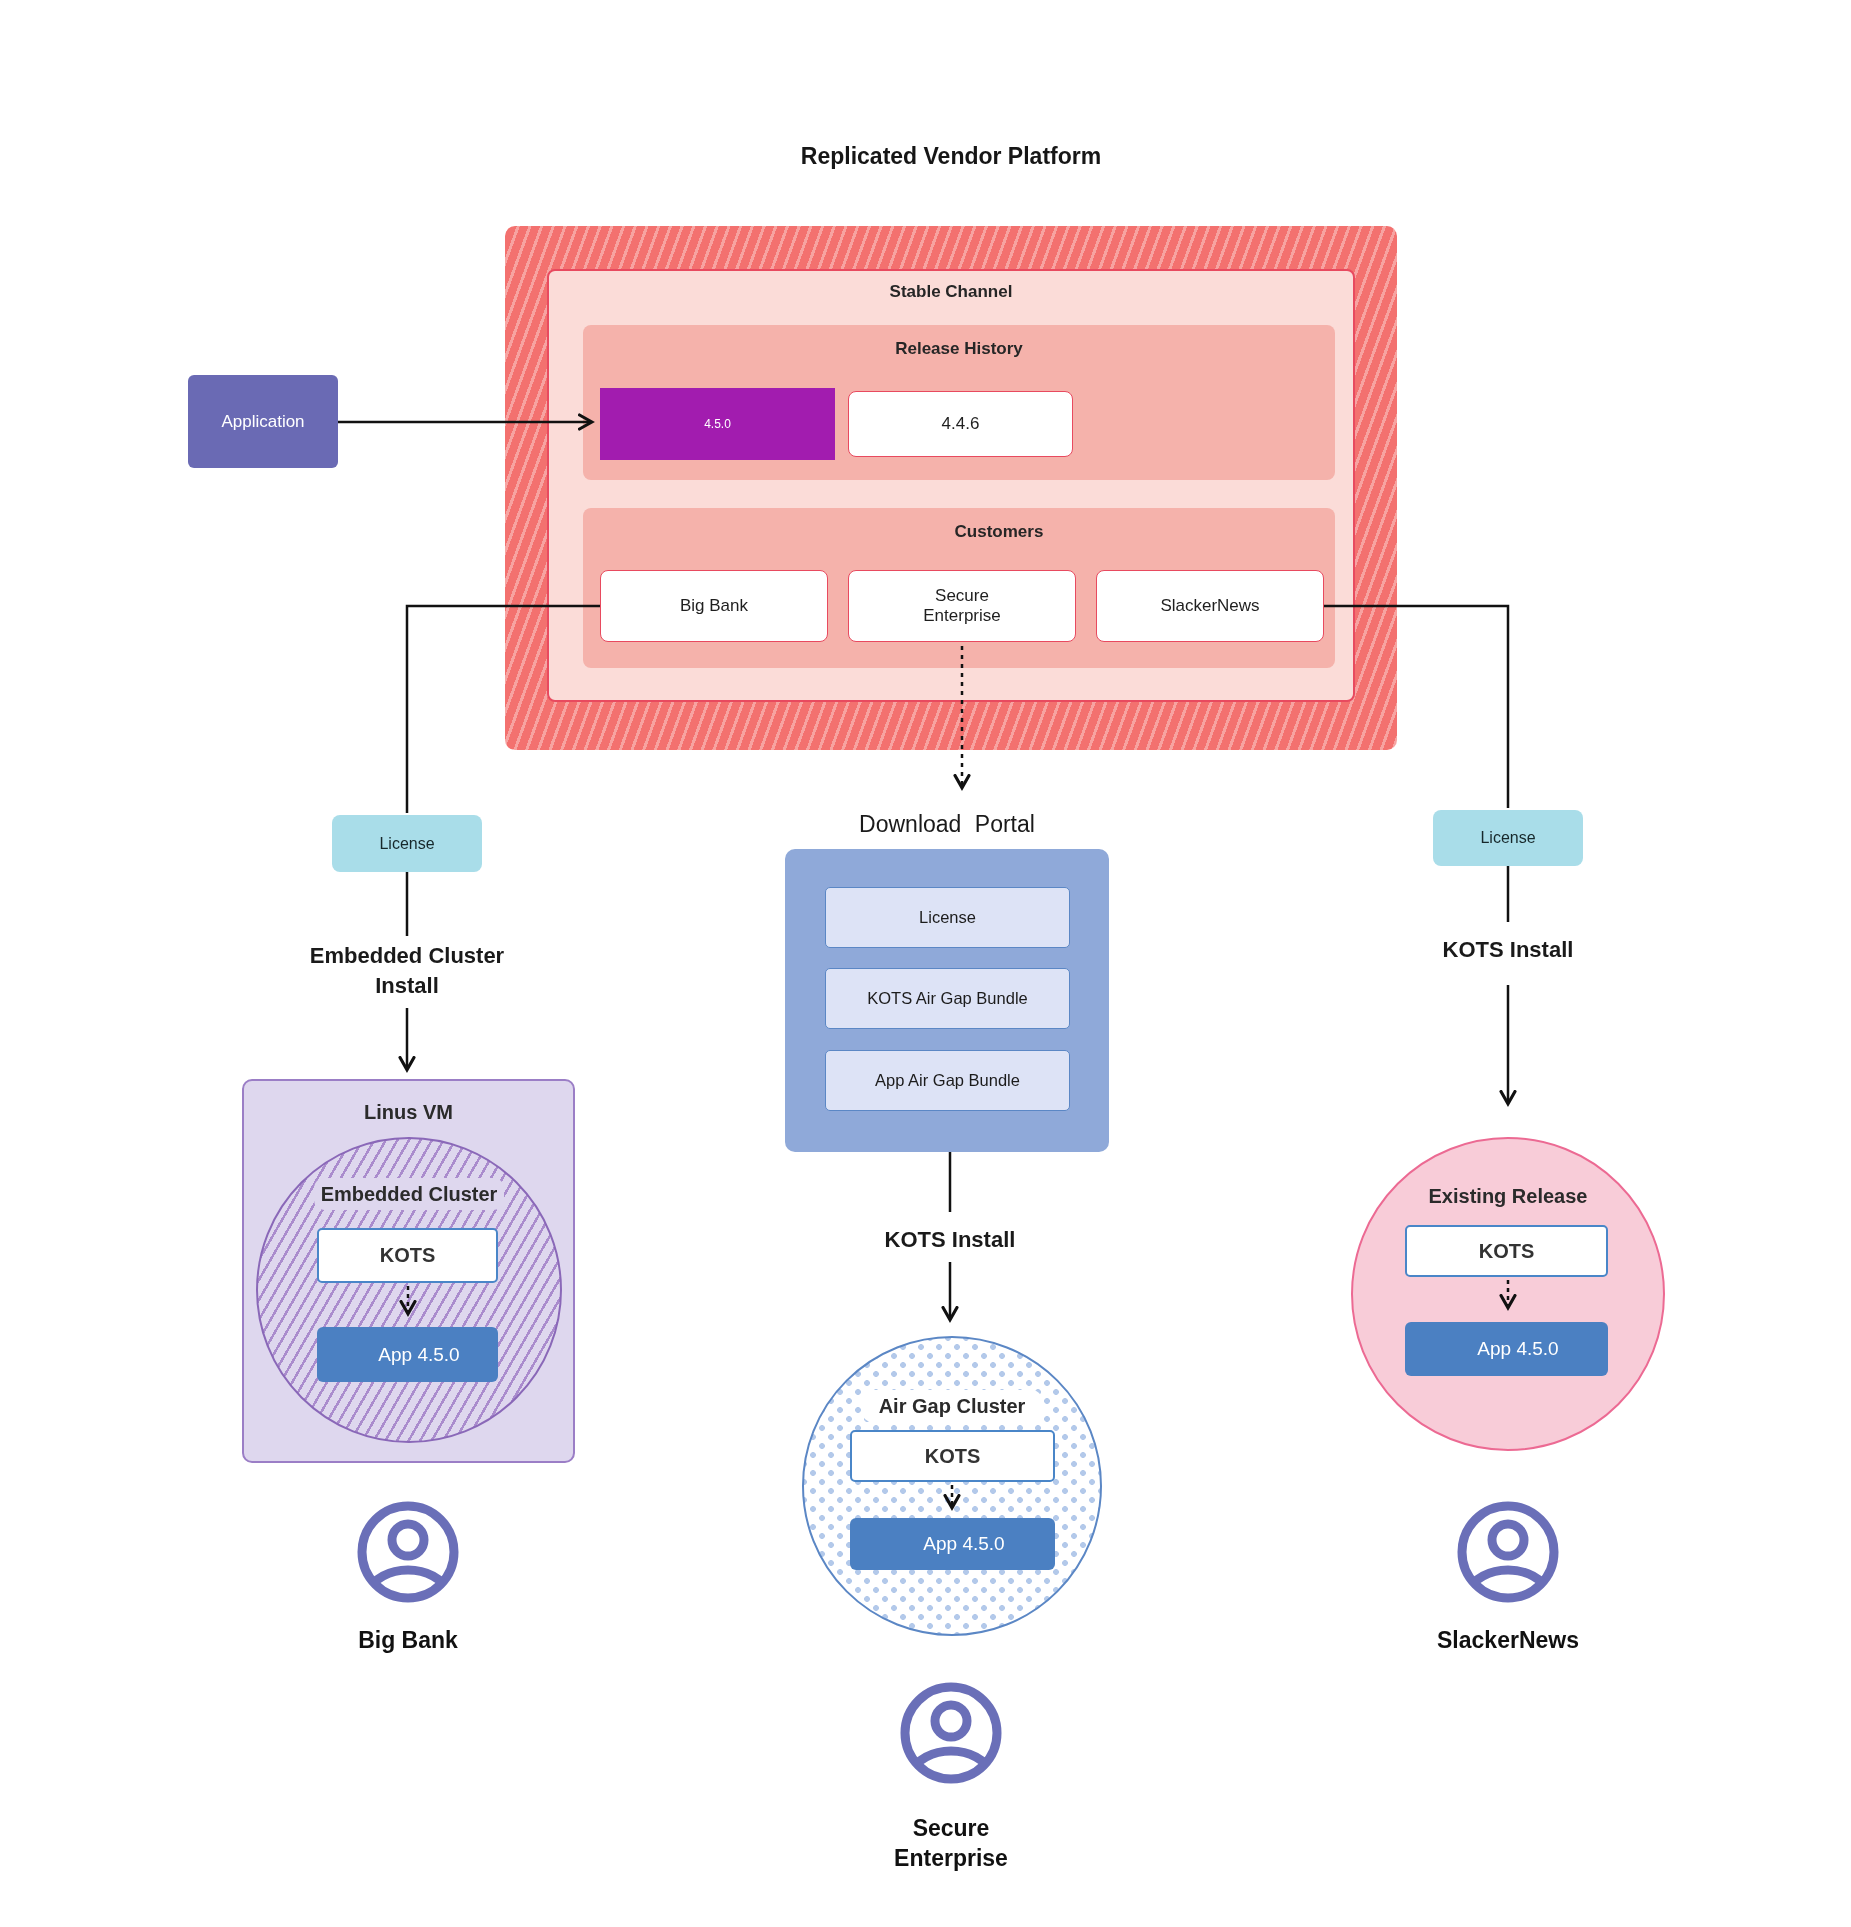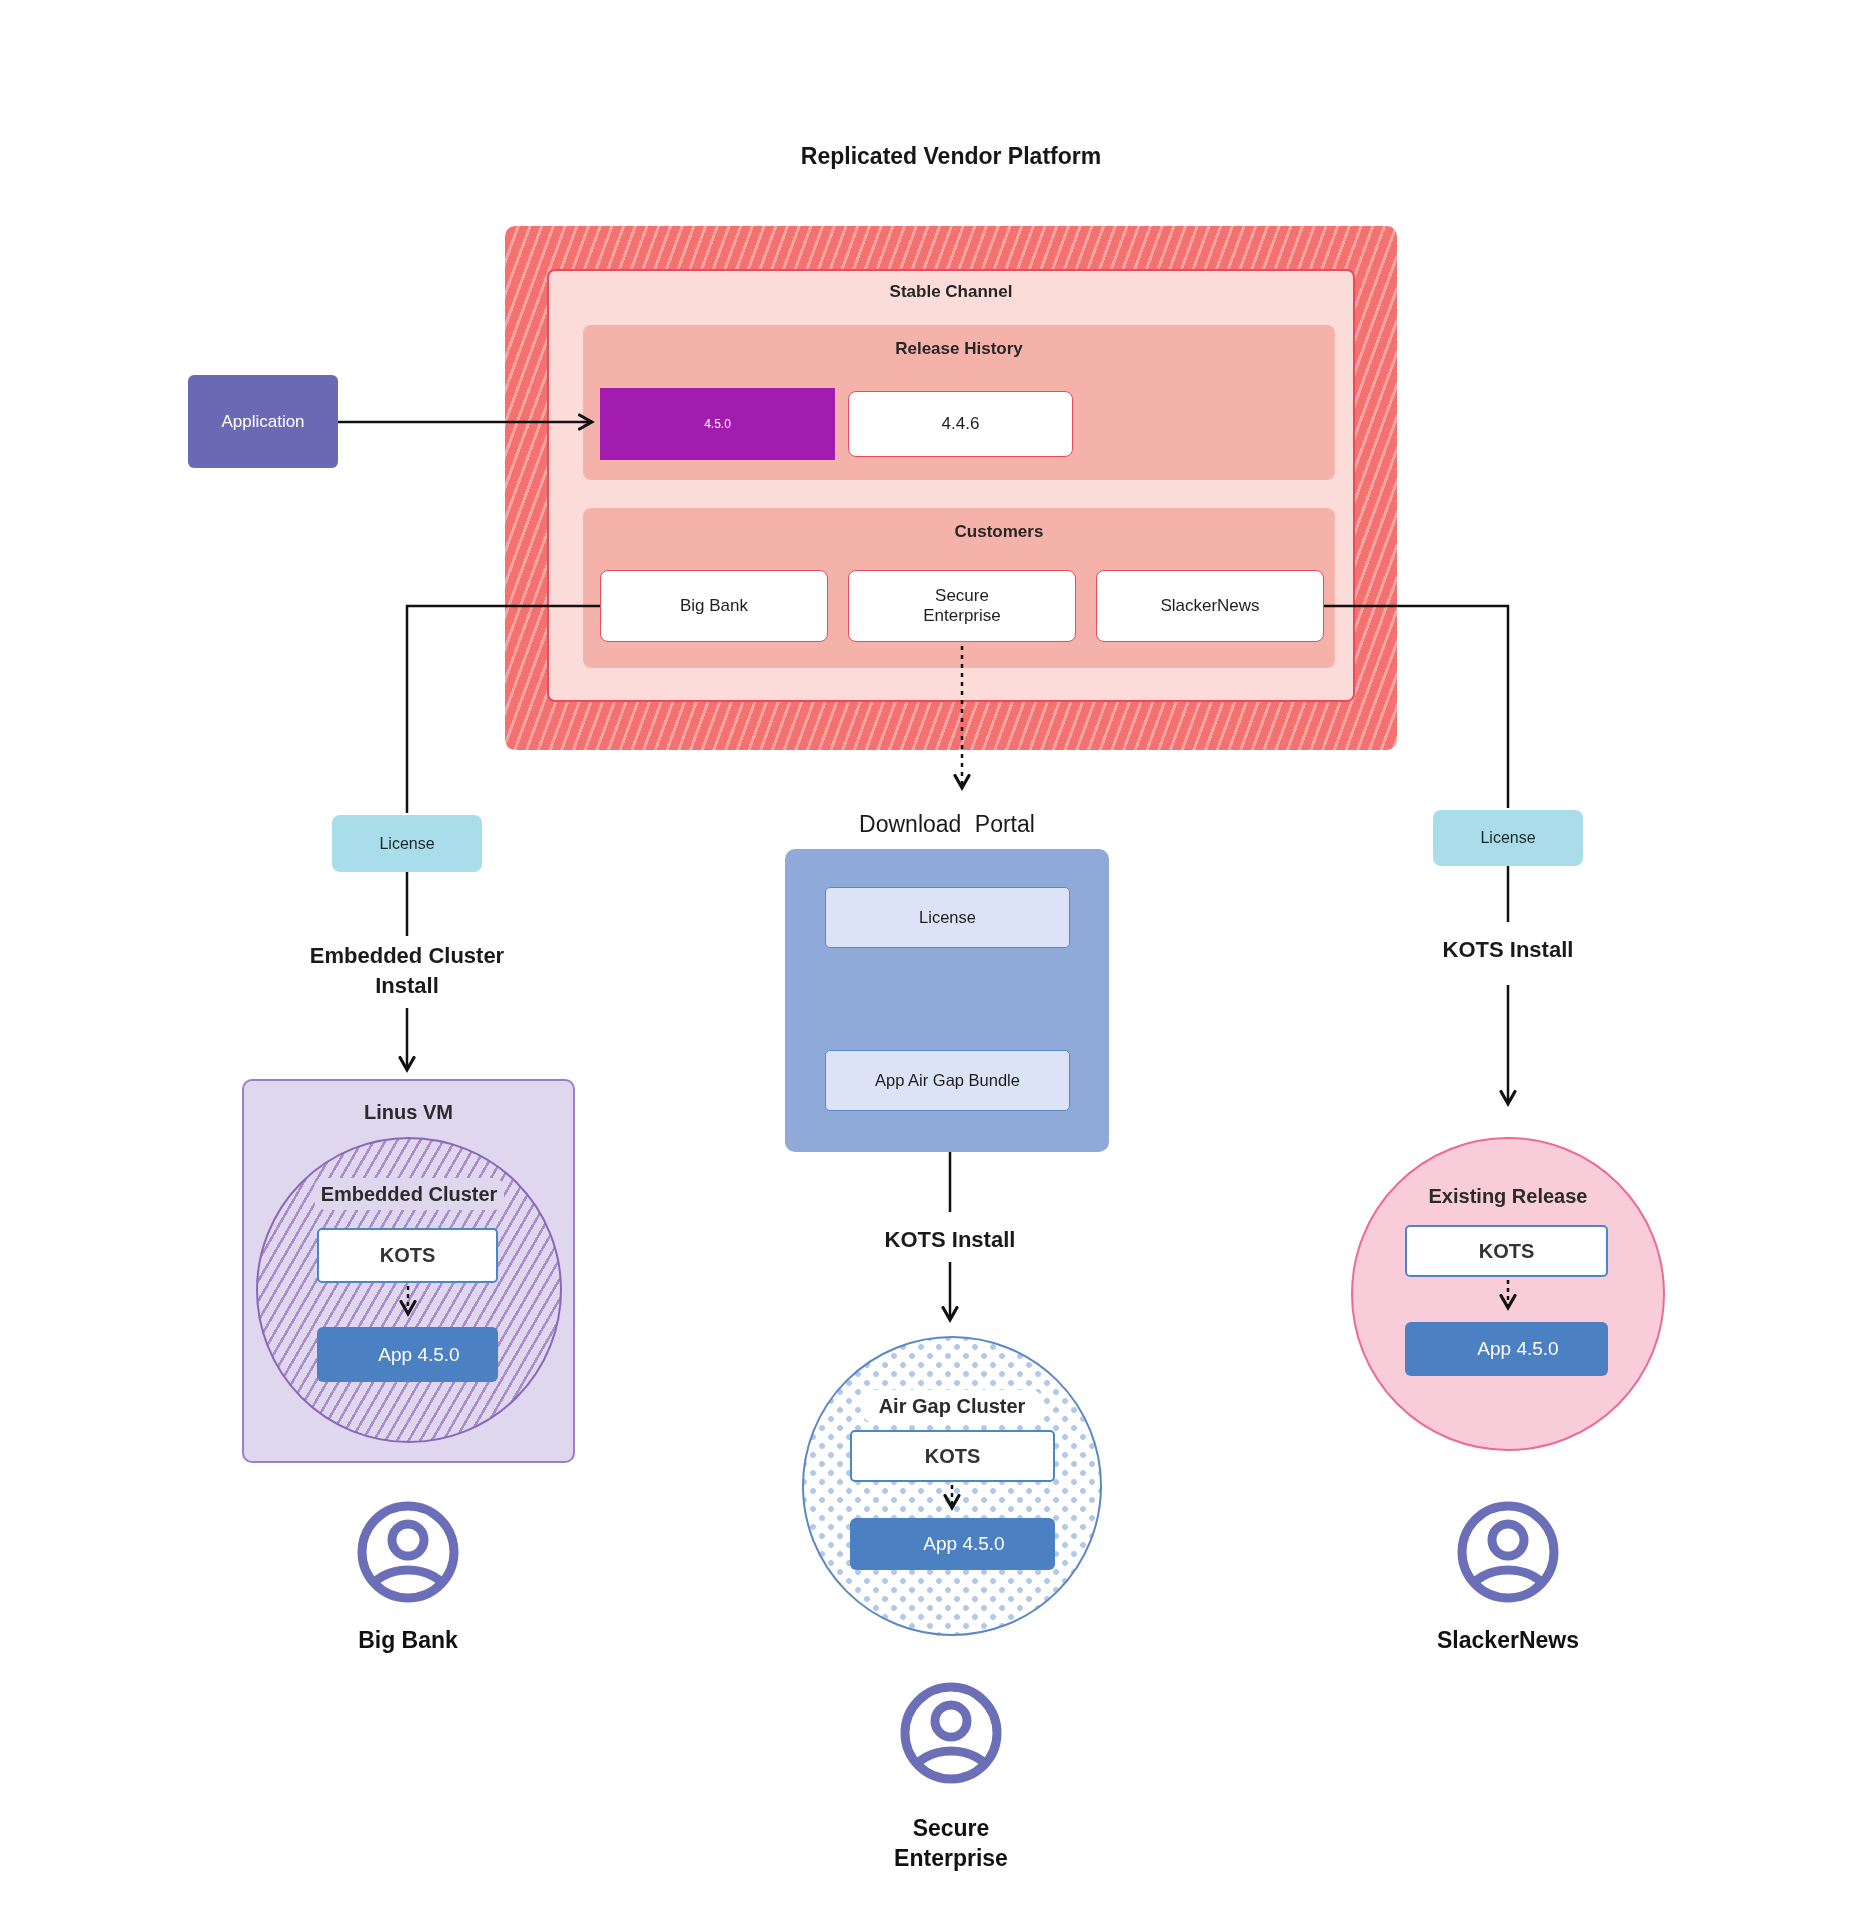--- a/index.html
+++ b/index.html
@@ -89,20 +89,21 @@
   <div class="abs vm-box" style="left:242px; top:1079px; width:333px; height:384px;"></div>
   <div class="abs cluster-title ctr" style="left:242px; top:1100px; width:333px; height:24px;">Linus VM</div>
   <div class="abs hatch-circle" style="left:256px; top:1137px; width:306px; height:306px;"></div>
   <div class="abs pill-purple ctr cluster-title" style="left:314px; top:1178px; width:190px; height:32px;">Embedded Cluster</div>
   <div class="abs kots-box ctr" style="left:317px; top:1228px; width:181px; height:55px;">KOTS</div>
   <div class="abs appver-box ctr" style="left:317px; top:1327px; width:181px; height:55px;">App 4.5.0</div>
 
   <div class="abs portal-title ctr" style="left:785px; top:810px; width:324px; height:28px;">Download Portal</div>
   <div class="abs portal" style="left:785px; top:849px; width:324px; height:303px;"></div>
   <div class="abs portal-item ctr" style="left:825px; top:887px; width:245px; height:61px;">License</div>
+  <div class="abs portal-item ctr" style="left:825px; top:968px; width:245px; height:61px;">KOTS Air Gap Bundle</div>
   <div class="abs portal-item ctr" style="left:825px; top:1050px; width:245px; height:61px;">App Air Gap Bundle</div>
   <div class="abs flow-label ctr" style="left:850px; top:1226px; width:200px; height:28px;">KOTS Install</div>
 
   <div class="abs dot-circle" style="left:802px; top:1336px; width:300px; height:300px;"></div>
   <div class="abs pill-white ctr cluster-title" style="left:862px; top:1390px; width:180px; height:32px;">Air Gap Cluster</div>
   <div class="abs kots-box ctr" style="left:850px; top:1430px; width:205px; height:52px;">KOTS</div>
   <div class="abs appver-box ctr" style="left:850px; top:1518px; width:205px; height:52px;">App 4.5.0</div>
 
   <div class="abs teal ctr" style="left:1433px; top:810px; width:150px; height:56px;">License</div>
   <div class="abs flow-label ctr" style="left:1408px; top:936px; width:200px; height:28px;">KOTS Install</div>

